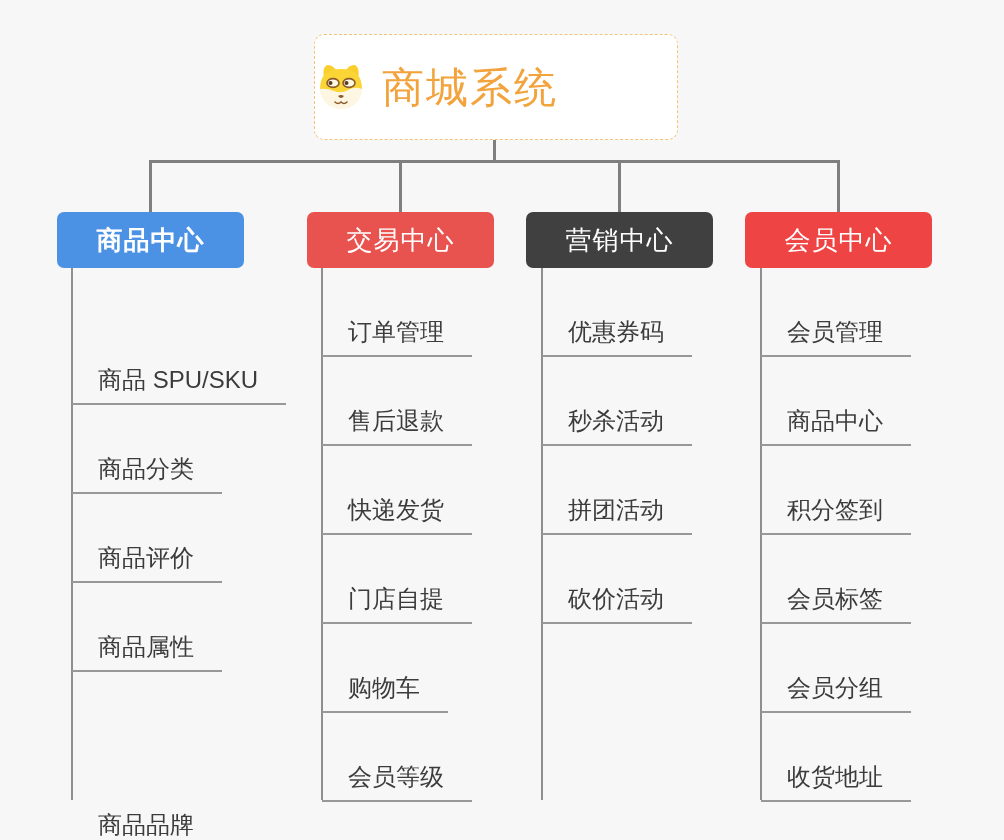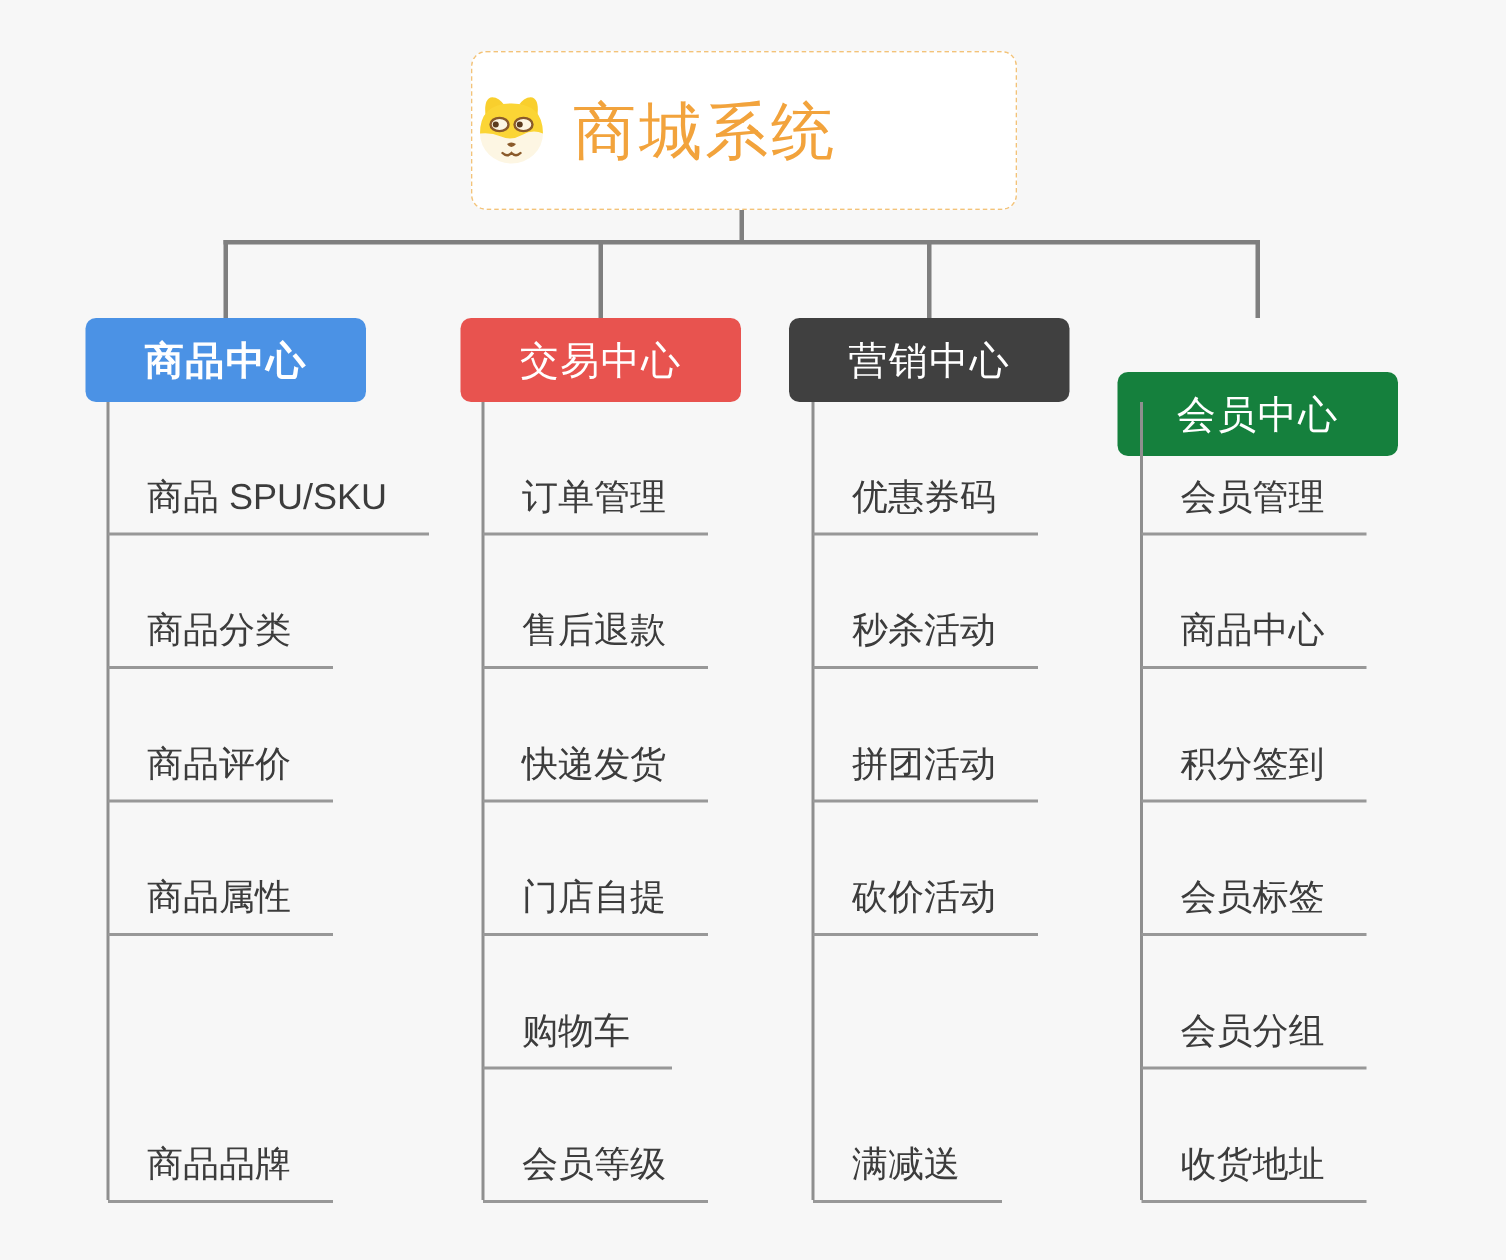--- a/index.html
+++ b/index.html
@@ -53,21 +53,21 @@
 
   
   .leaf{
     position:absolute;
     white-space:nowrap;
     font-size:24px;color:#3c3c3c;
     line-height:30px;
     padding:0 28px 8px 26px;
     border-bottom:2px solid #989898;
   }
-  .c-0{left:72px;}
+  .c-0{left:72px;margin-top:48px;}
   .c-1{left:322px;}
   .c-2{left:542px;}
   .c-3{left:761px;}
   .r-0{top:317px;}
   .r-1{top:406px;}
   .r-2{top:495px;}
   .r-3{top:584px;}
   .r-4{top:673px;}
   .r-5{top:762px;text-align:center;}
 </style>
@@ -103,21 +103,21 @@
 
         <path d="M20 39 Q23 42 26 39 Q29 42 32 39" fill="none" stroke="#8a5a2b" stroke-width="1.6" stroke-linecap="round"></path>
       </svg>
     </span>
     <span class="root-title">商城系统</span>
   </div>
 
   <div class="branch-header bh-0" style="background-color: rgb(75, 146, 229);">商品中心</div>
   <div class="branch-header bh-1" style="background-color: rgb(232, 83, 79);">交易中心</div>
   <div class="branch-header bh-2" style="background-color: #404040;">营销中心</div>
-  <div class="branch-header bh-3" style="background-color: #15803d; margin-top: 36px;">会员中心</div>
+  <div class="branch-header bh-3" style="background-color: #ef4444;">会员中心</div>
 
   <div class="spine sp-0"></div>
   <div class="spine sp-1"></div>
   <div class="spine sp-2"></div>
   <div class="spine sp-3"></div>
 
   <div class="leaf c-0 r-0">商品 SPU/SKU</div>
   <div class="leaf c-0 r-1">商品分类</div>
   <div class="leaf c-0 r-2">商品评价</div>
   <div class="leaf c-0 r-3">商品属性</div>
@@ -127,21 +127,20 @@
   <div class="leaf c-1 r-1">售后退款</div>
   <div class="leaf c-1 r-2">快递发货</div>
   <div class="leaf c-1 r-3">门店自提</div>
   <div class="leaf c-1 r-4">购物车</div>
   <div class="leaf c-1 r-5">会员等级</div>
 
   <div class="leaf c-2 r-0">优惠券码</div>
   <div class="leaf c-2 r-1">秒杀活动</div>
   <div class="leaf c-2 r-2">拼团活动</div>
   <div class="leaf c-2 r-3">砍价活动</div>
-  <div class="leaf c-2 r-5">满减送</div>
 
   <div class="leaf c-3 r-0">会员管理</div>
   <div class="leaf c-3 r-1">商品中心</div>
   <div class="leaf c-3 r-2">积分签到</div>
   <div class="leaf c-3 r-3">会员标签</div>
   <div class="leaf c-3 r-4">会员分组</div>
   <div class="leaf c-3 r-5">收货地址</div>
 
 </div>
 

